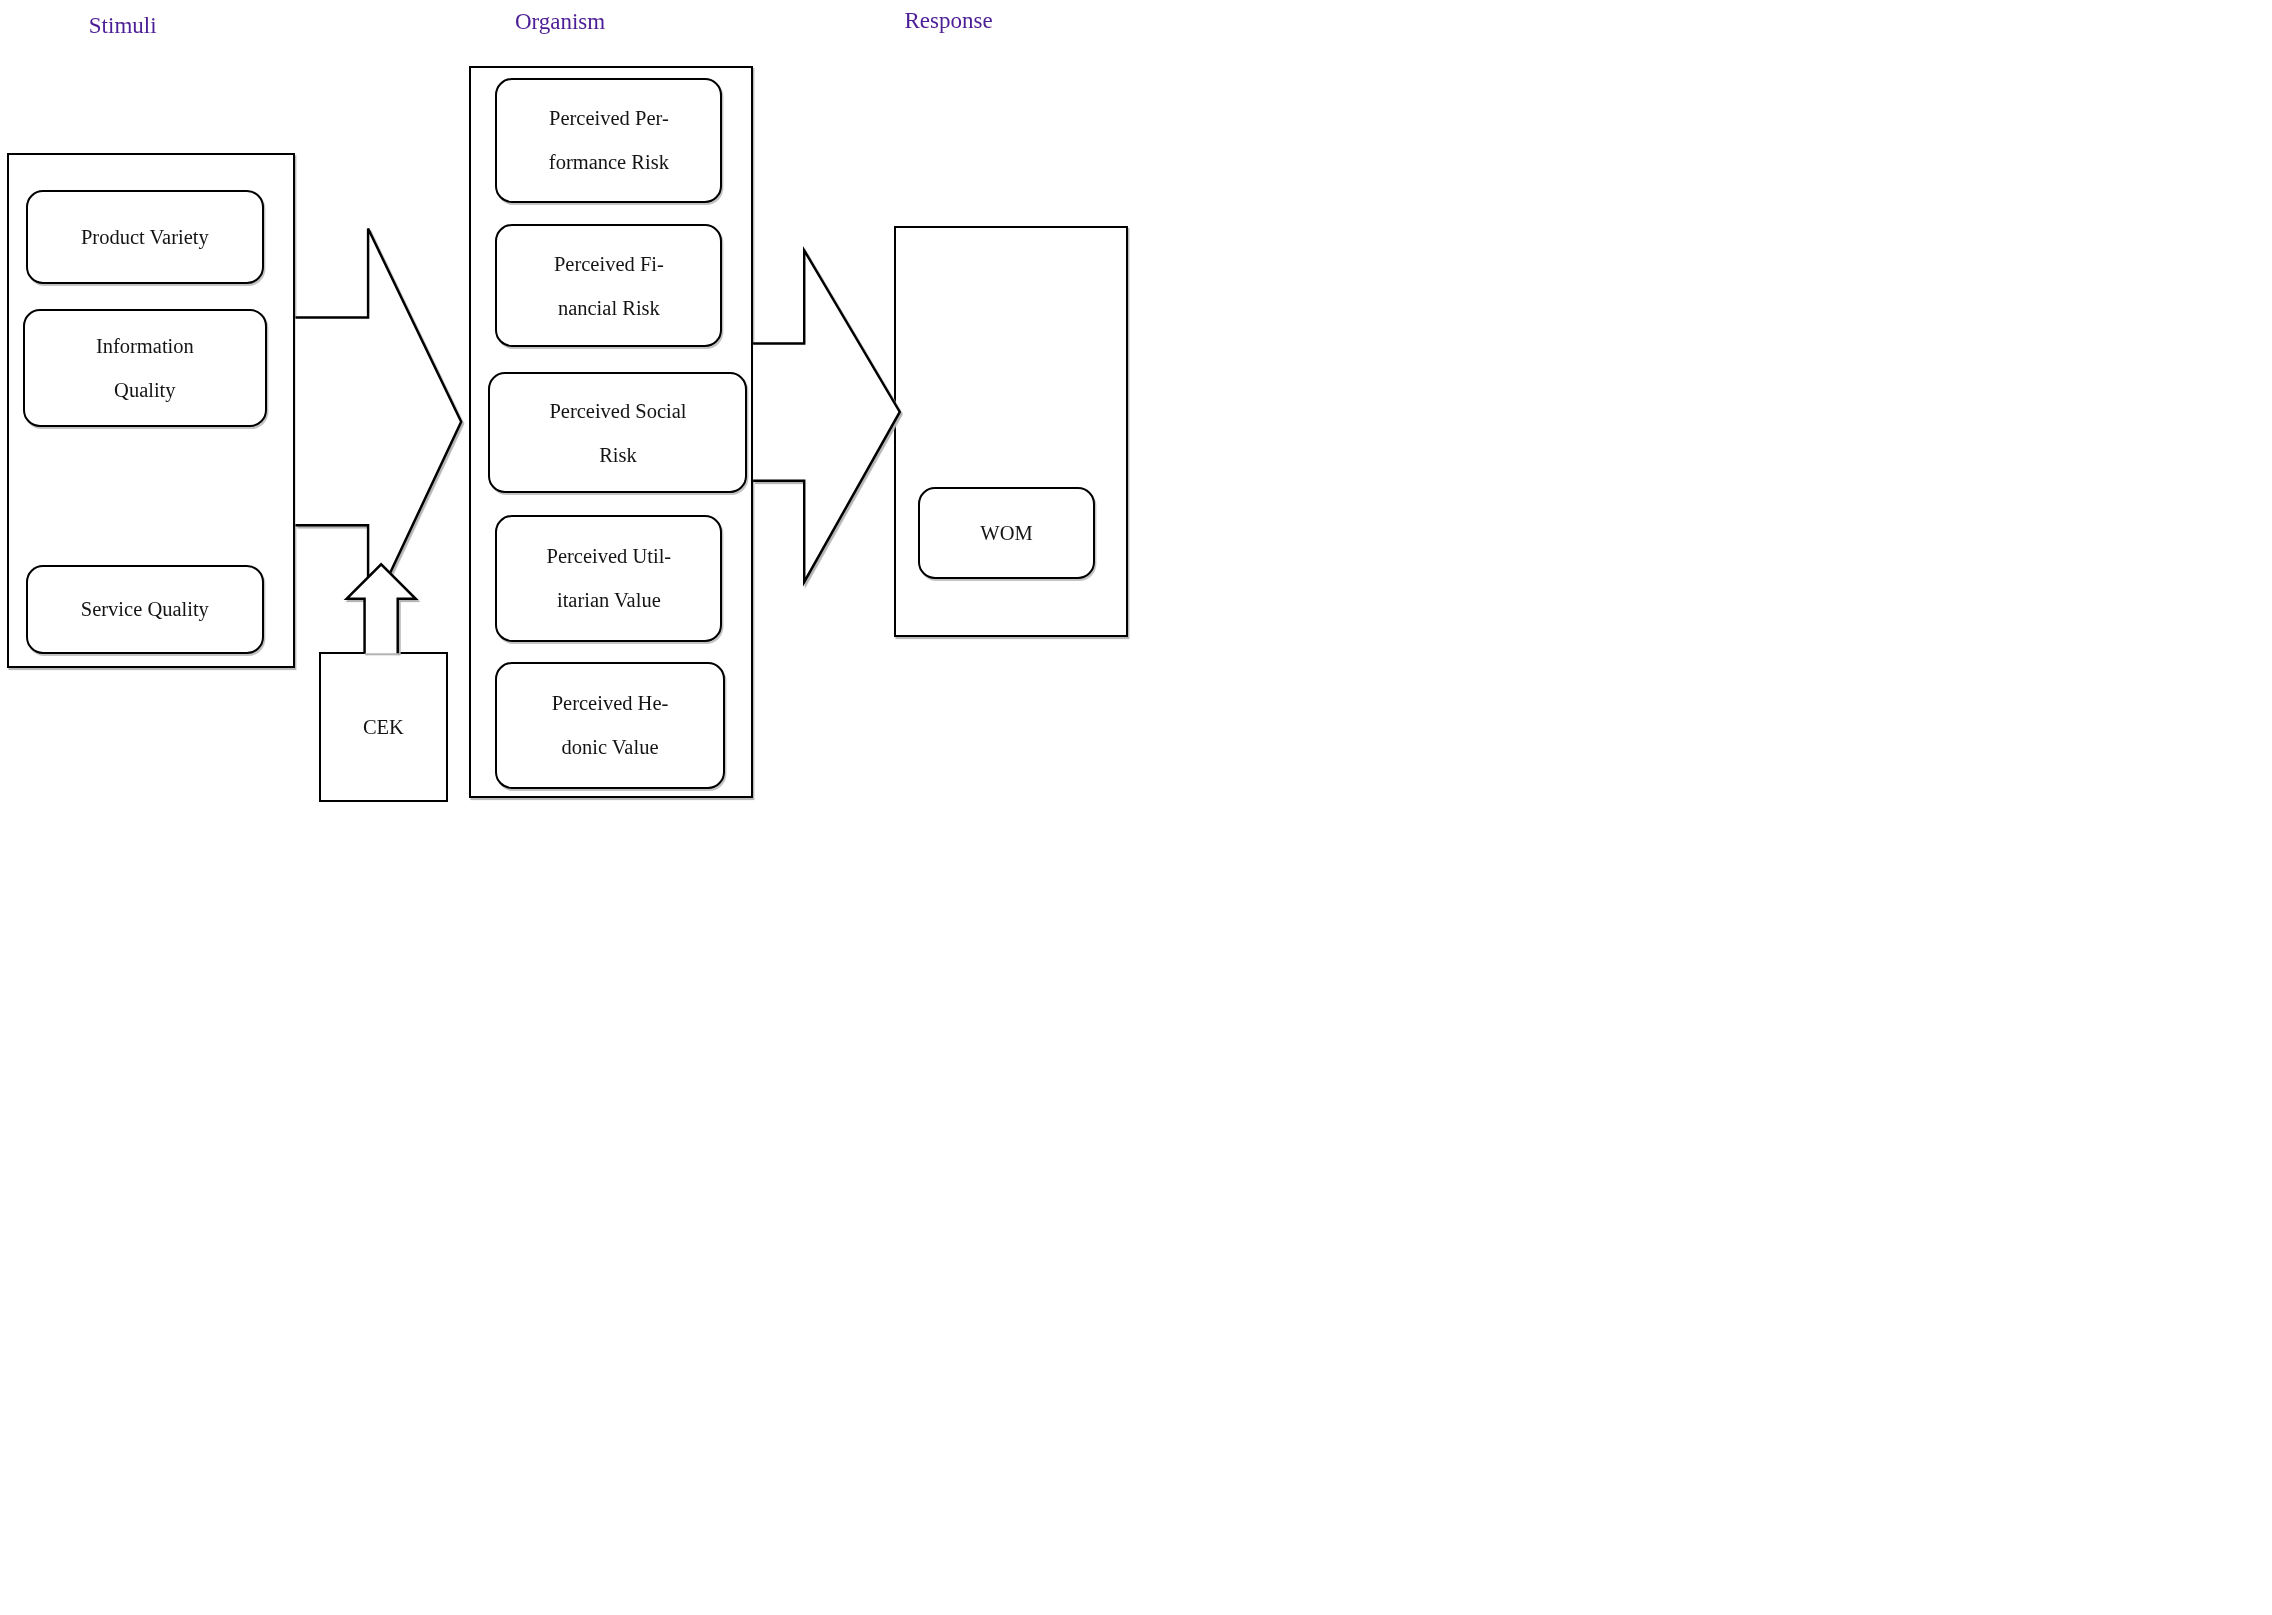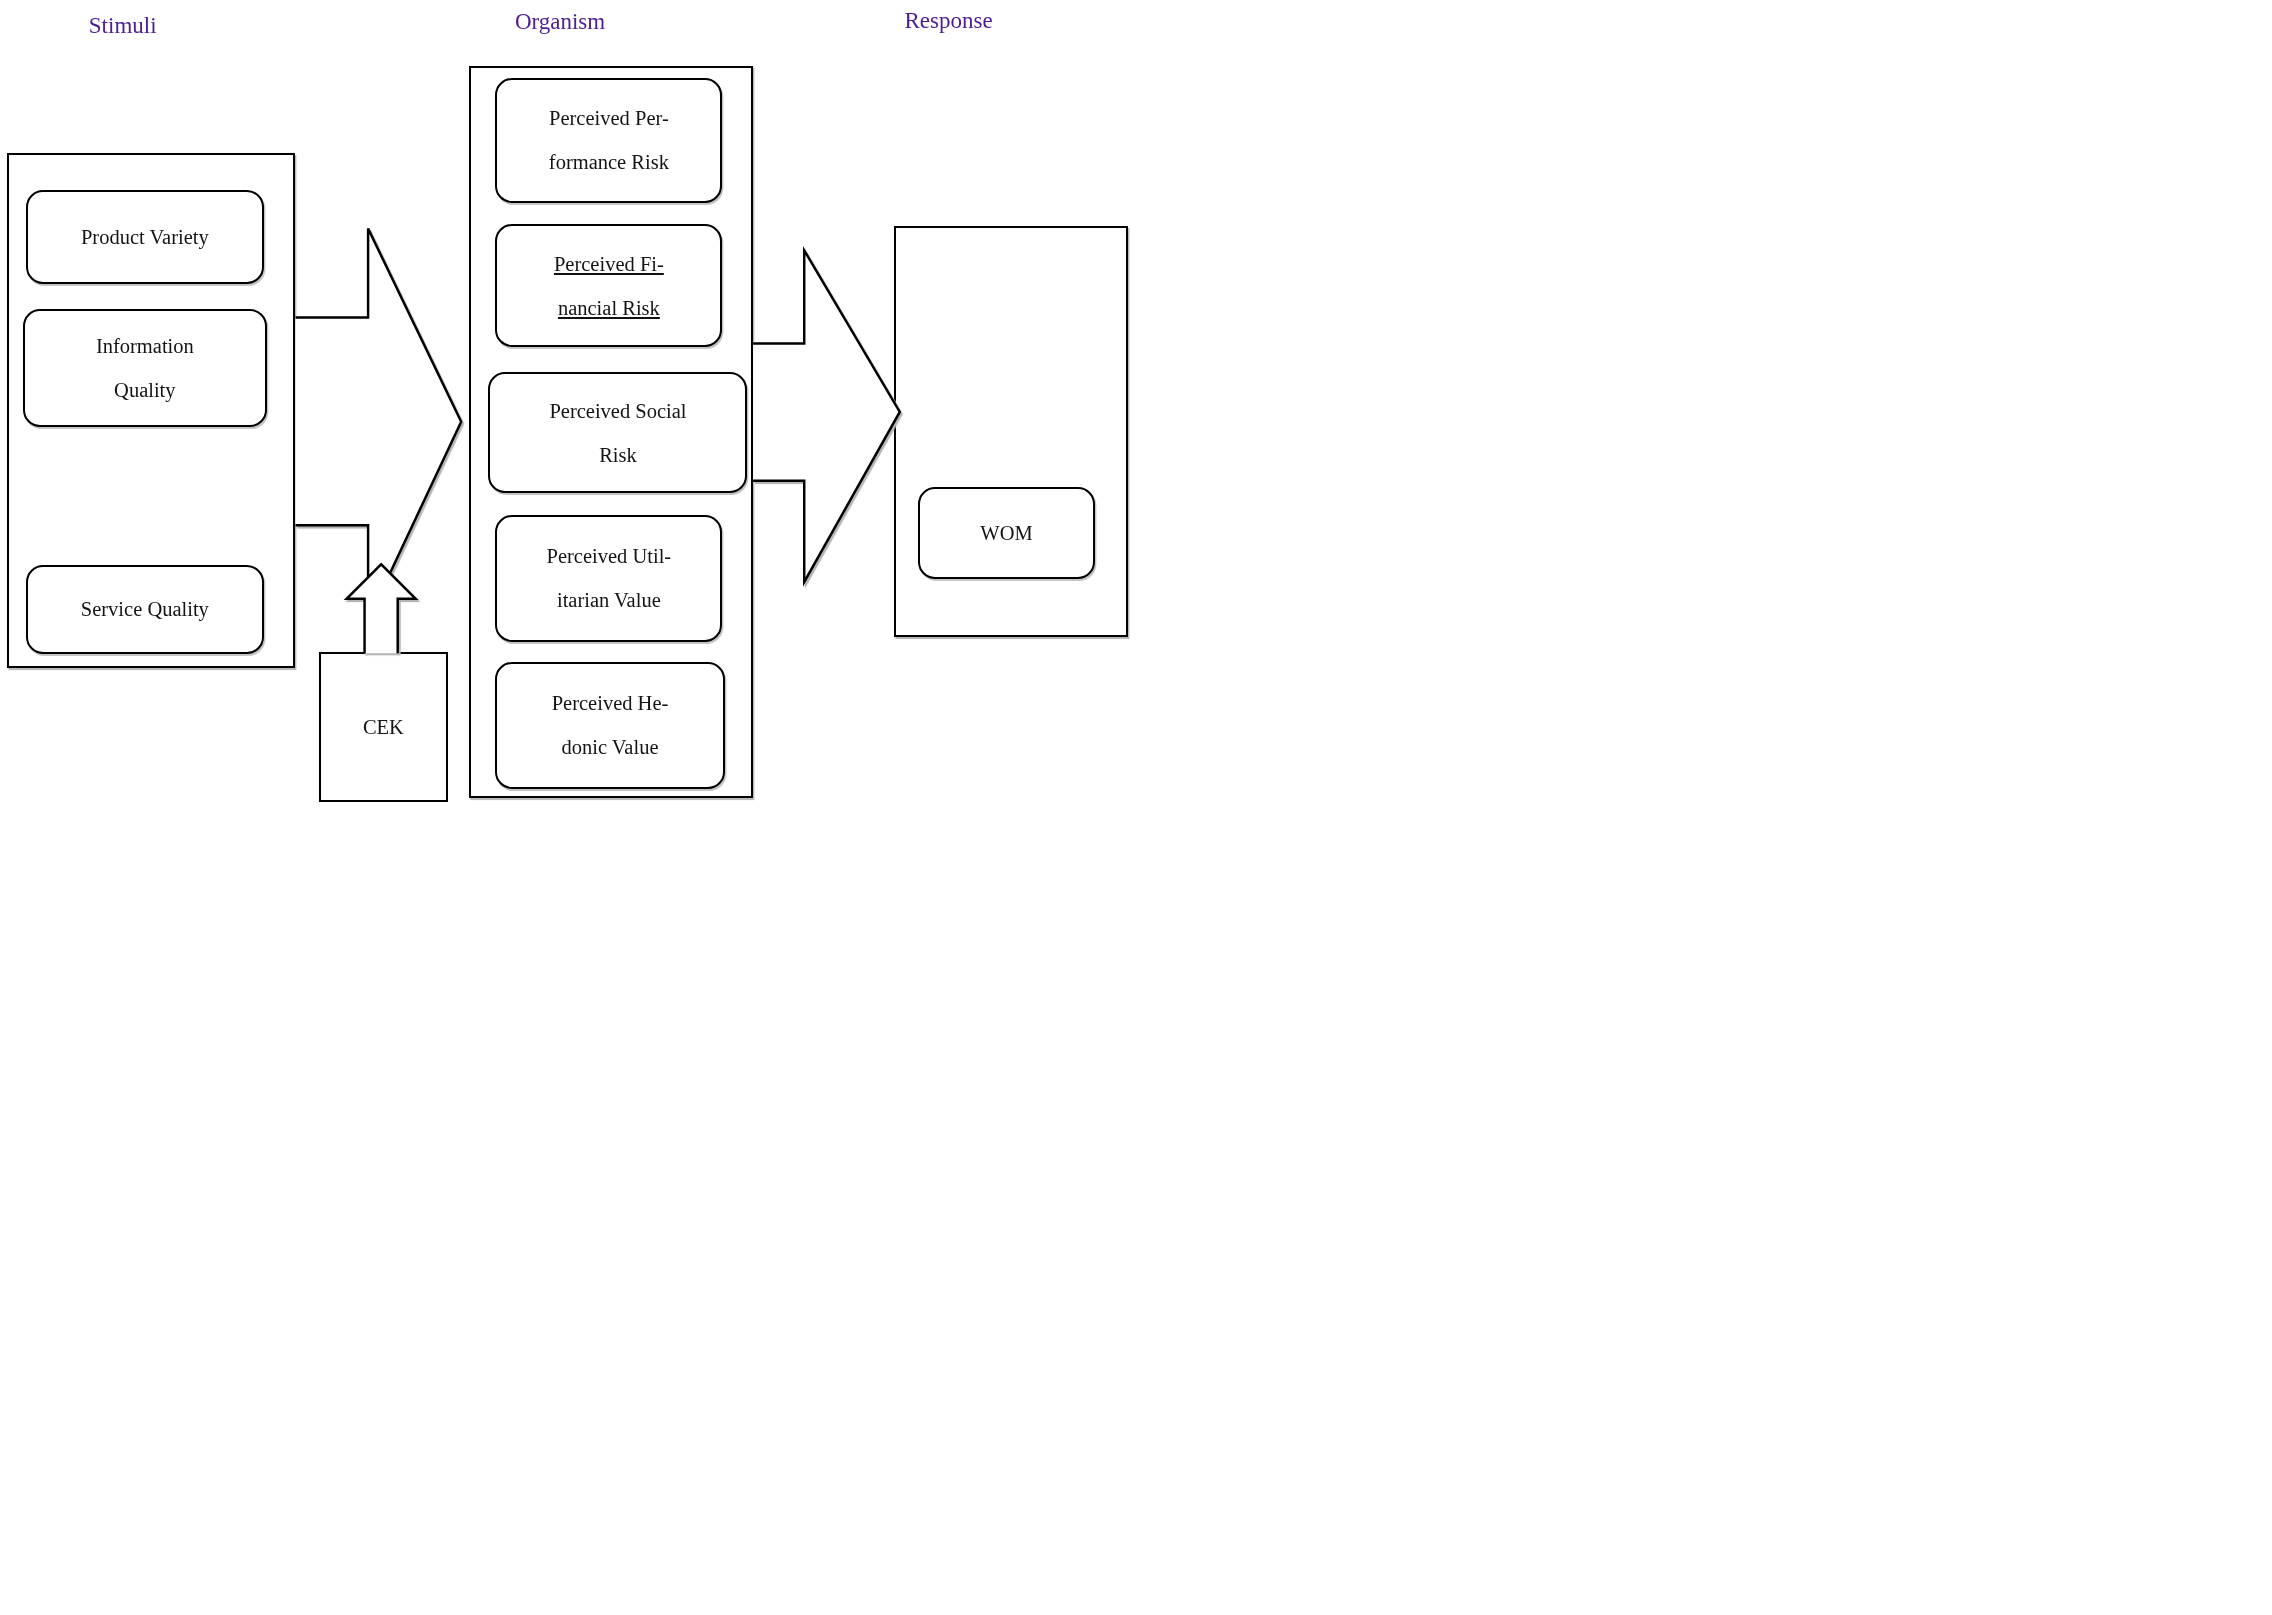--- a/index.html
+++ b/index.html
@@ -115,21 +115,21 @@
       <span>Service Quality</span>
     </div>
   </div>
 
   <div class="node-box" style="left:43.6%; top:9.6%; width:20.0%; height:15.5%;">
     <div class="node-label">
       <span>Perceived Per-</span>
       <span>formance Risk</span>
     </div>
   </div>
-  <div class="node-box" style="left:43.6%; top:27.7%; width:20.0%; height:15.3%;text-decoration:underline;">
+  <div class="node-box" style="left:43.6%; top:27.7%; width:20.0%; height:15.3%;">
     <div class="node-label">
       <span>Perceived Fi-</span>
       <span>nancial Risk</span>
     </div>
   </div>
   <div class="node-box" style="left:43.0%; top:46.1%; width:22.8%; height:14.9%;">
     <div class="node-label">
       <span>Perceived Social</span>
       <span>Risk</span>
     </div>

